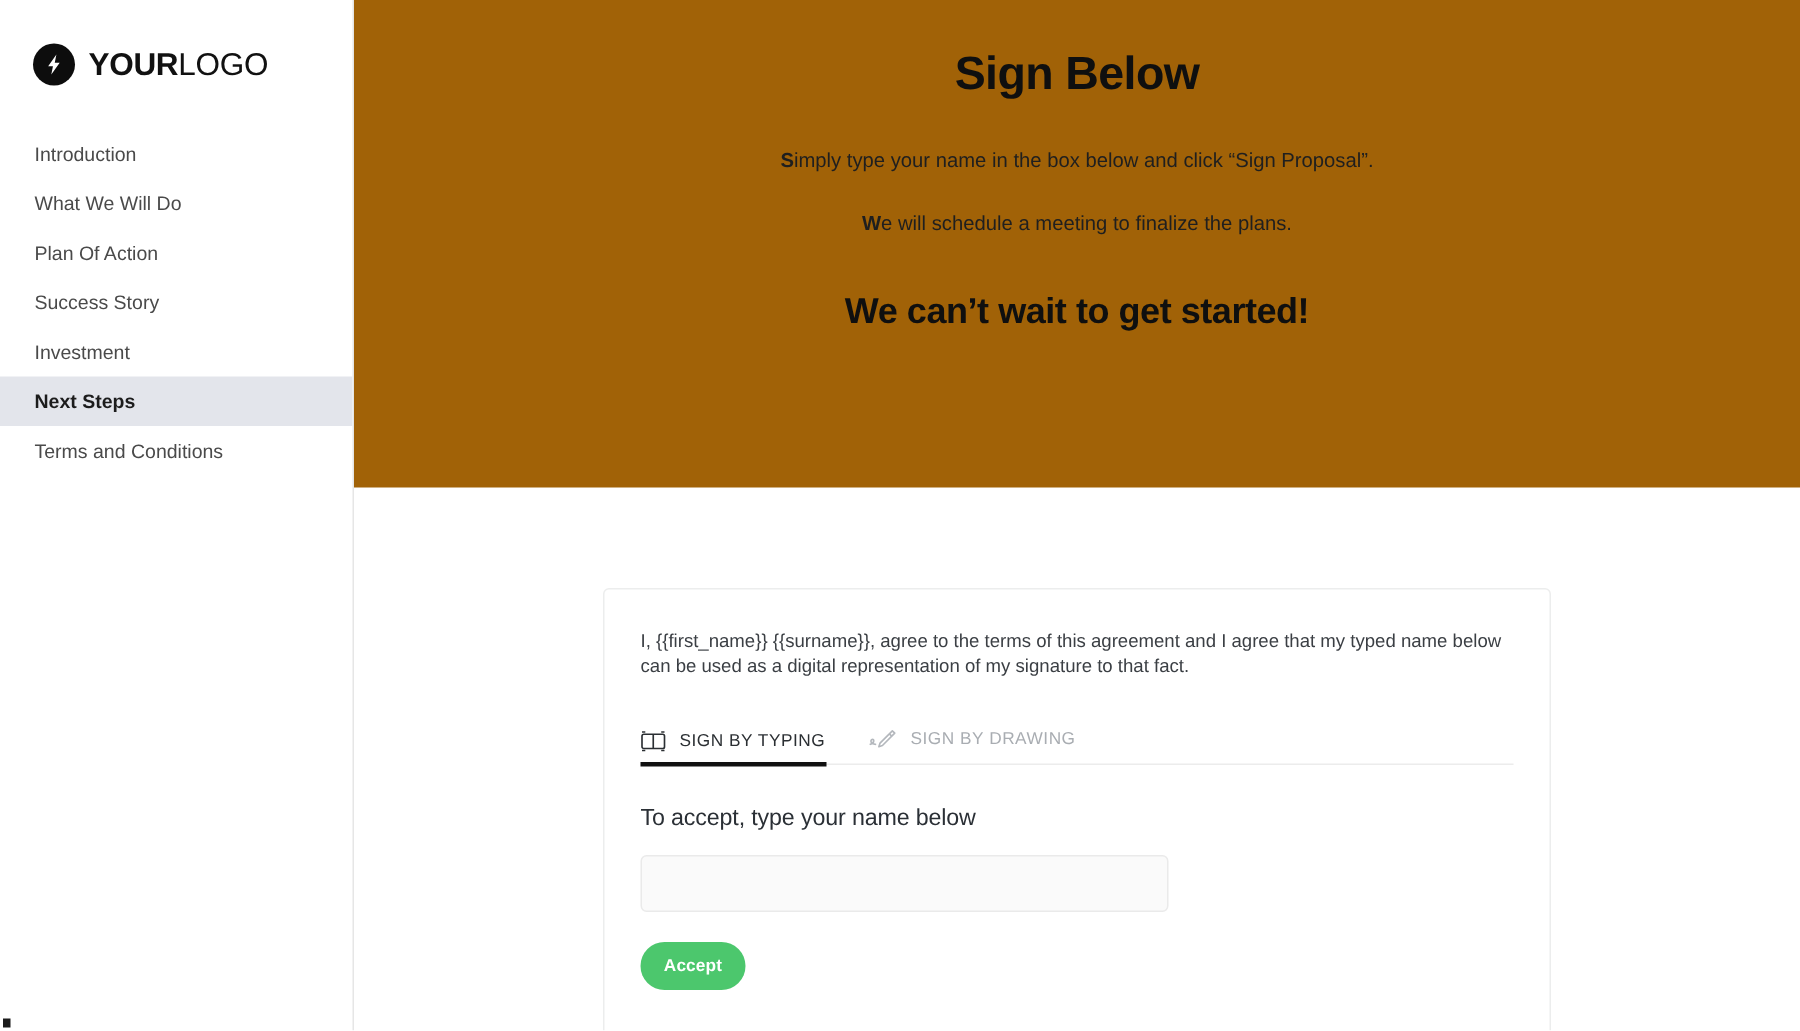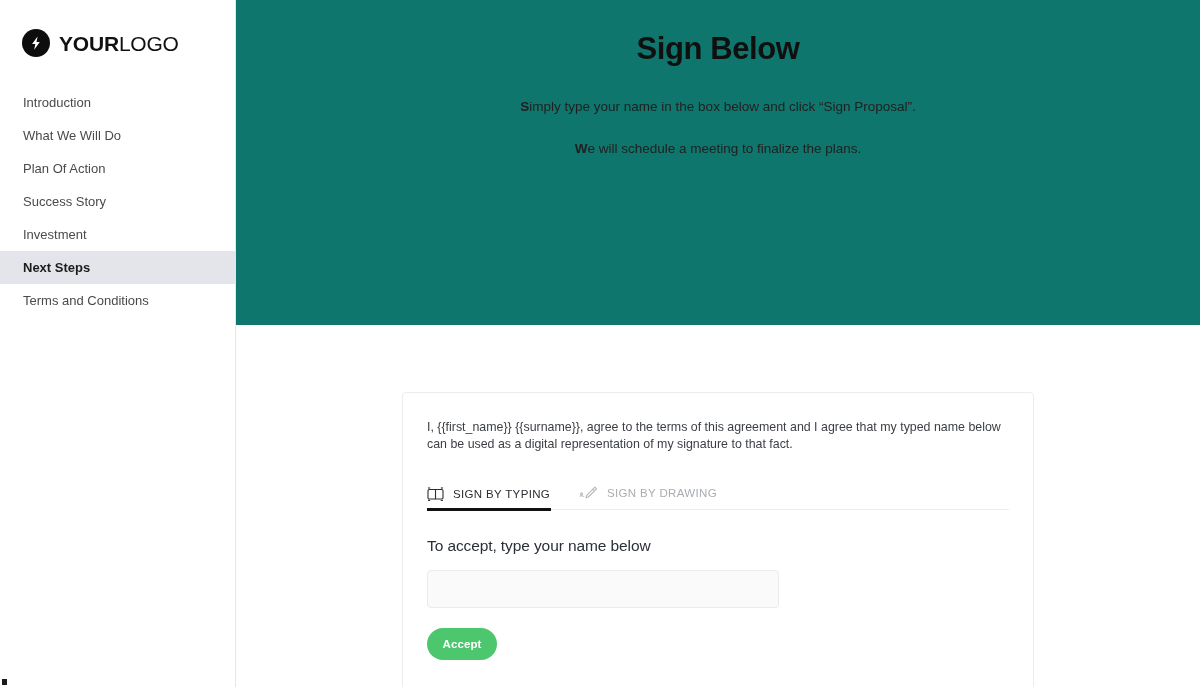--- a/index.html
+++ b/index.html
@@ -81,21 +81,21 @@
   
   .main {
     flex: 1;
     height: 687px;
     background: #ffffff;
     position: relative;
     overflow: hidden;
   }
 
   .hero {
-    background: #0f766e;
+    background: #a16207;
     height: 325px;
     width: 100%;
     padding-top: 30px;
     text-align: center;
   }
   .hero h1 {
     font-size: 31px;
     font-weight: 700;
     color: #0f0f0f;
     letter-spacing: -0.4px;
@@ -264,20 +264,21 @@
 
     <div class="corner-artifact"></div>
   </aside>
 
   <main class="main">
 
     <section class="hero">
       <h1>Sign Below</h1>
       <p><span class="lead">S</span><span>imply type your name in the box below and click “Sign Proposal”.</span></p>
       <p><span class="lead">W</span><span>e will schedule a meeting to finalize the plans.</span></p>
+      <h2>We can’t wait to get started!</h2>
     </section>
 
     <div class="card-wrap">
       <div class="card">
 
         <p class="consent">I, {{first_name}} {{surname}}, agree to the terms of this agreement and I agree that my typed name below can be used as a digital representation of my signature to that fact.</p>
 
         <div class="tabs">
 
           <div class="tab active">

